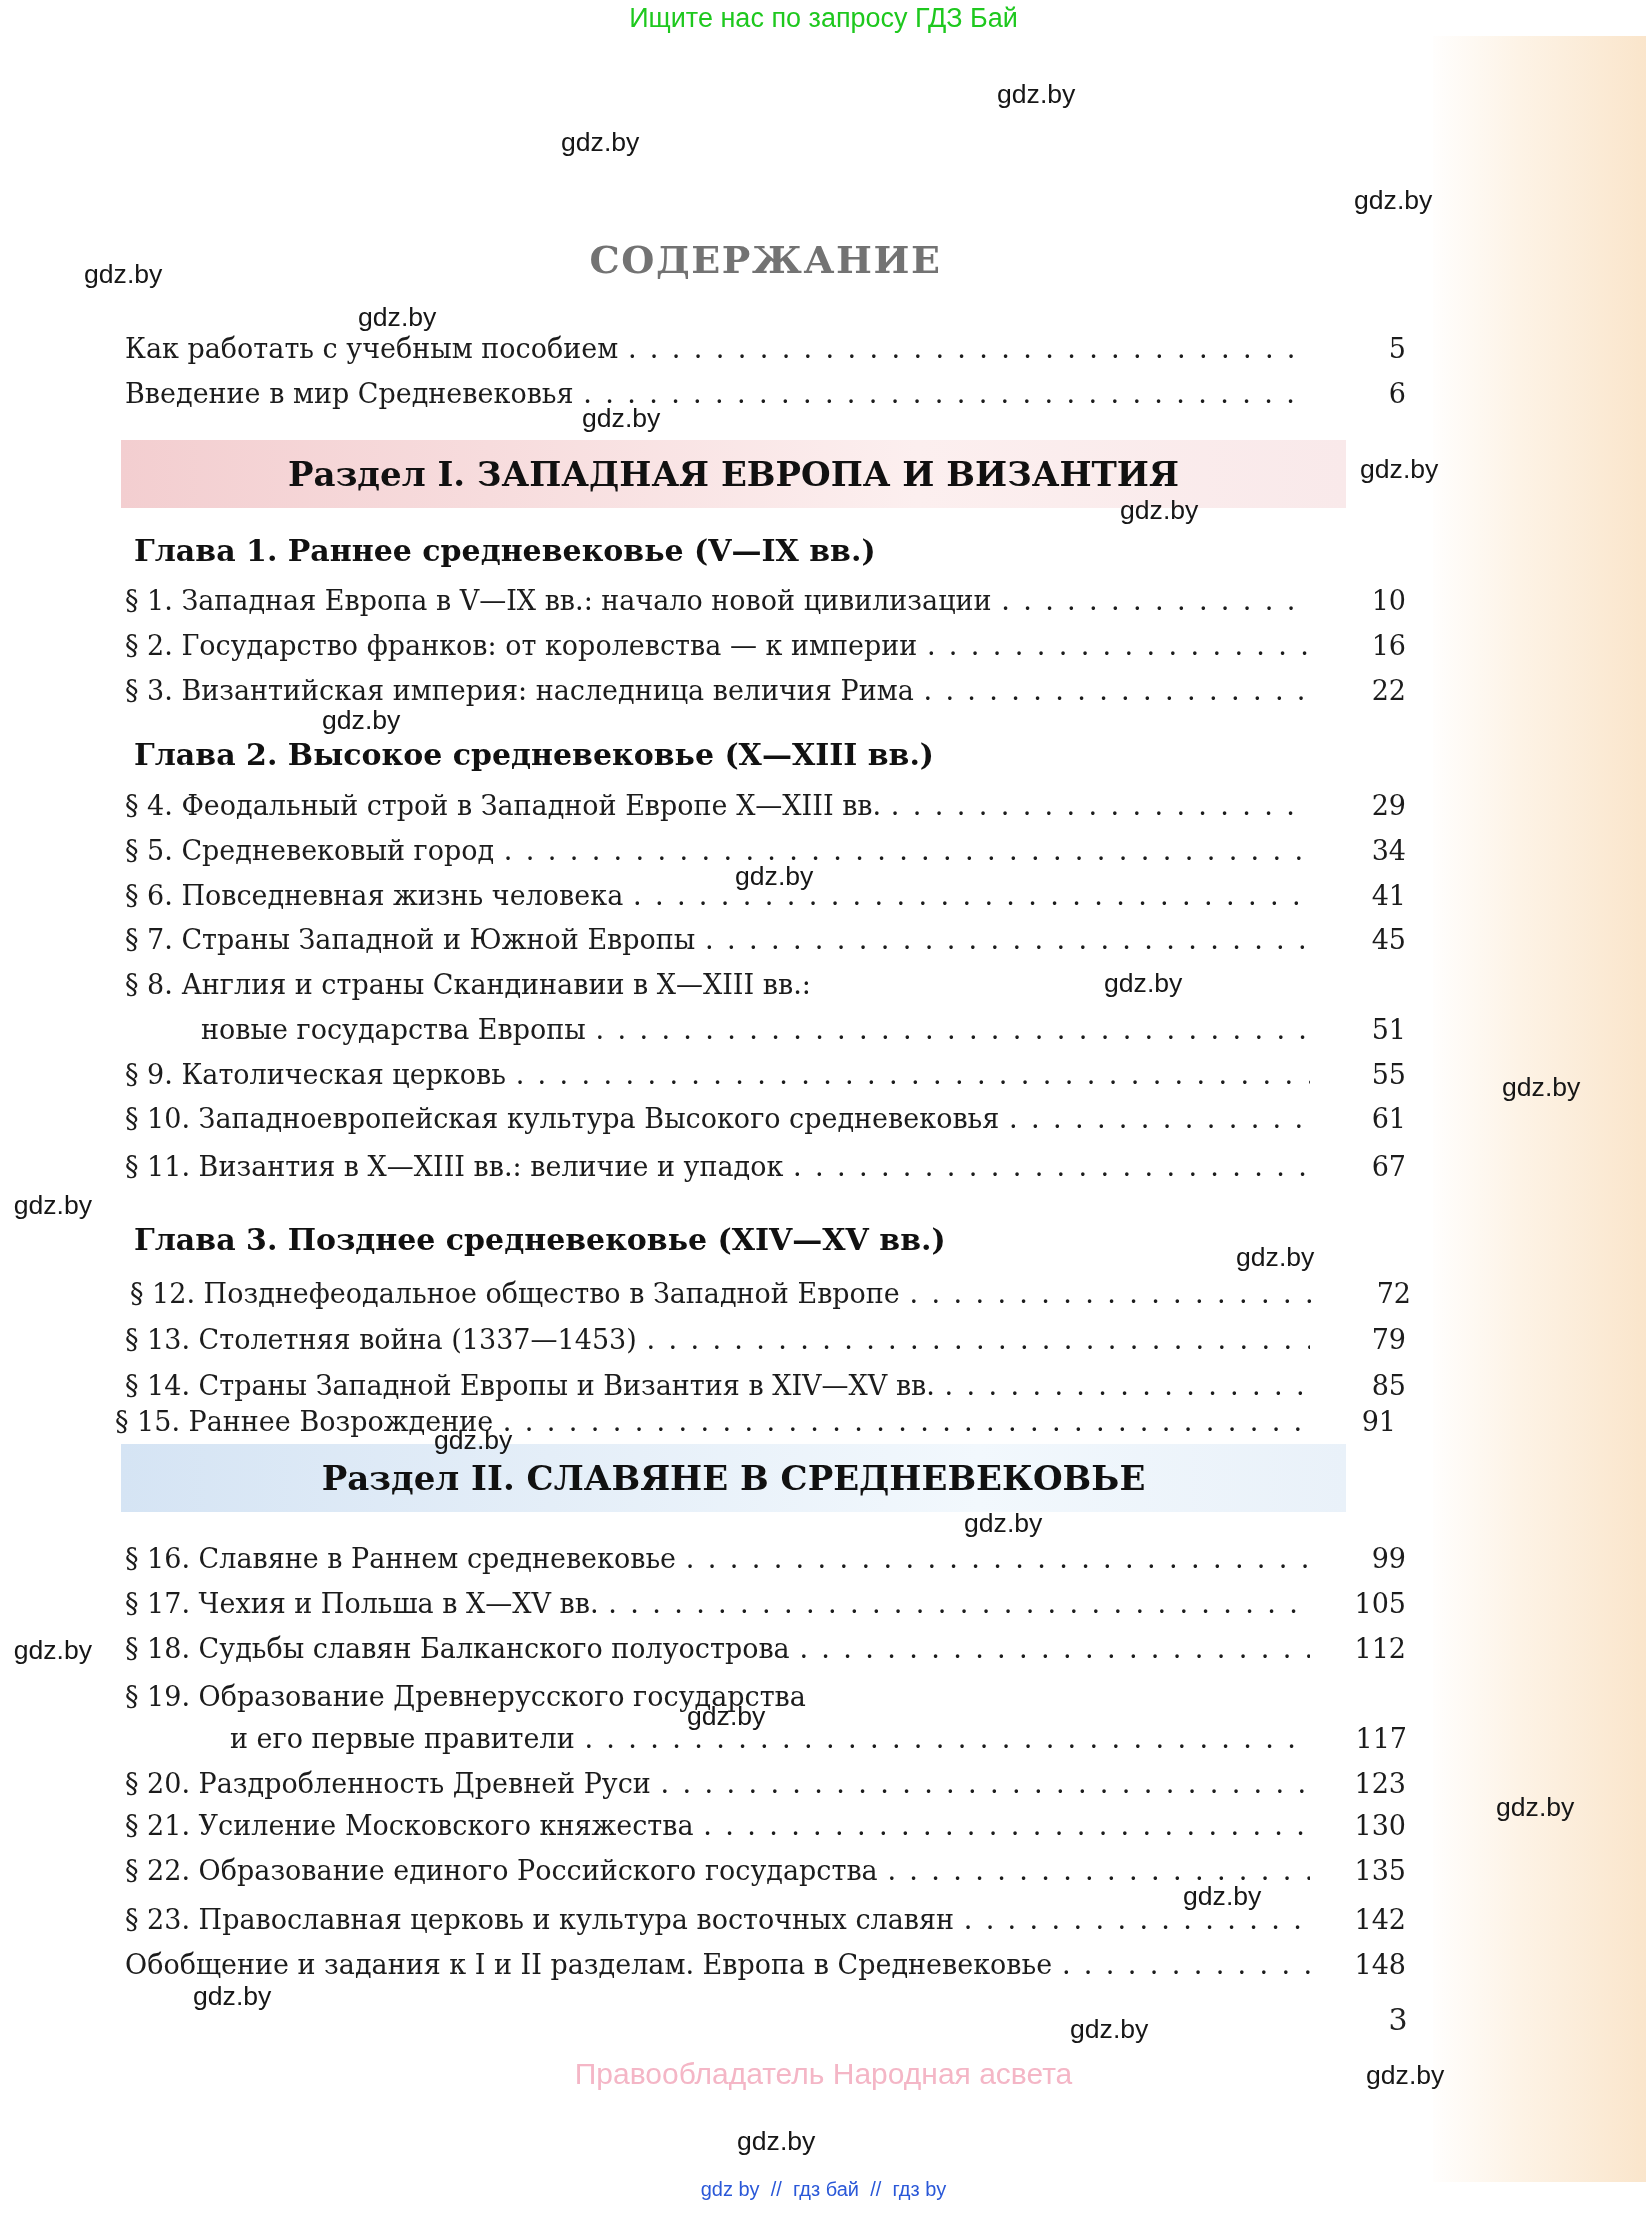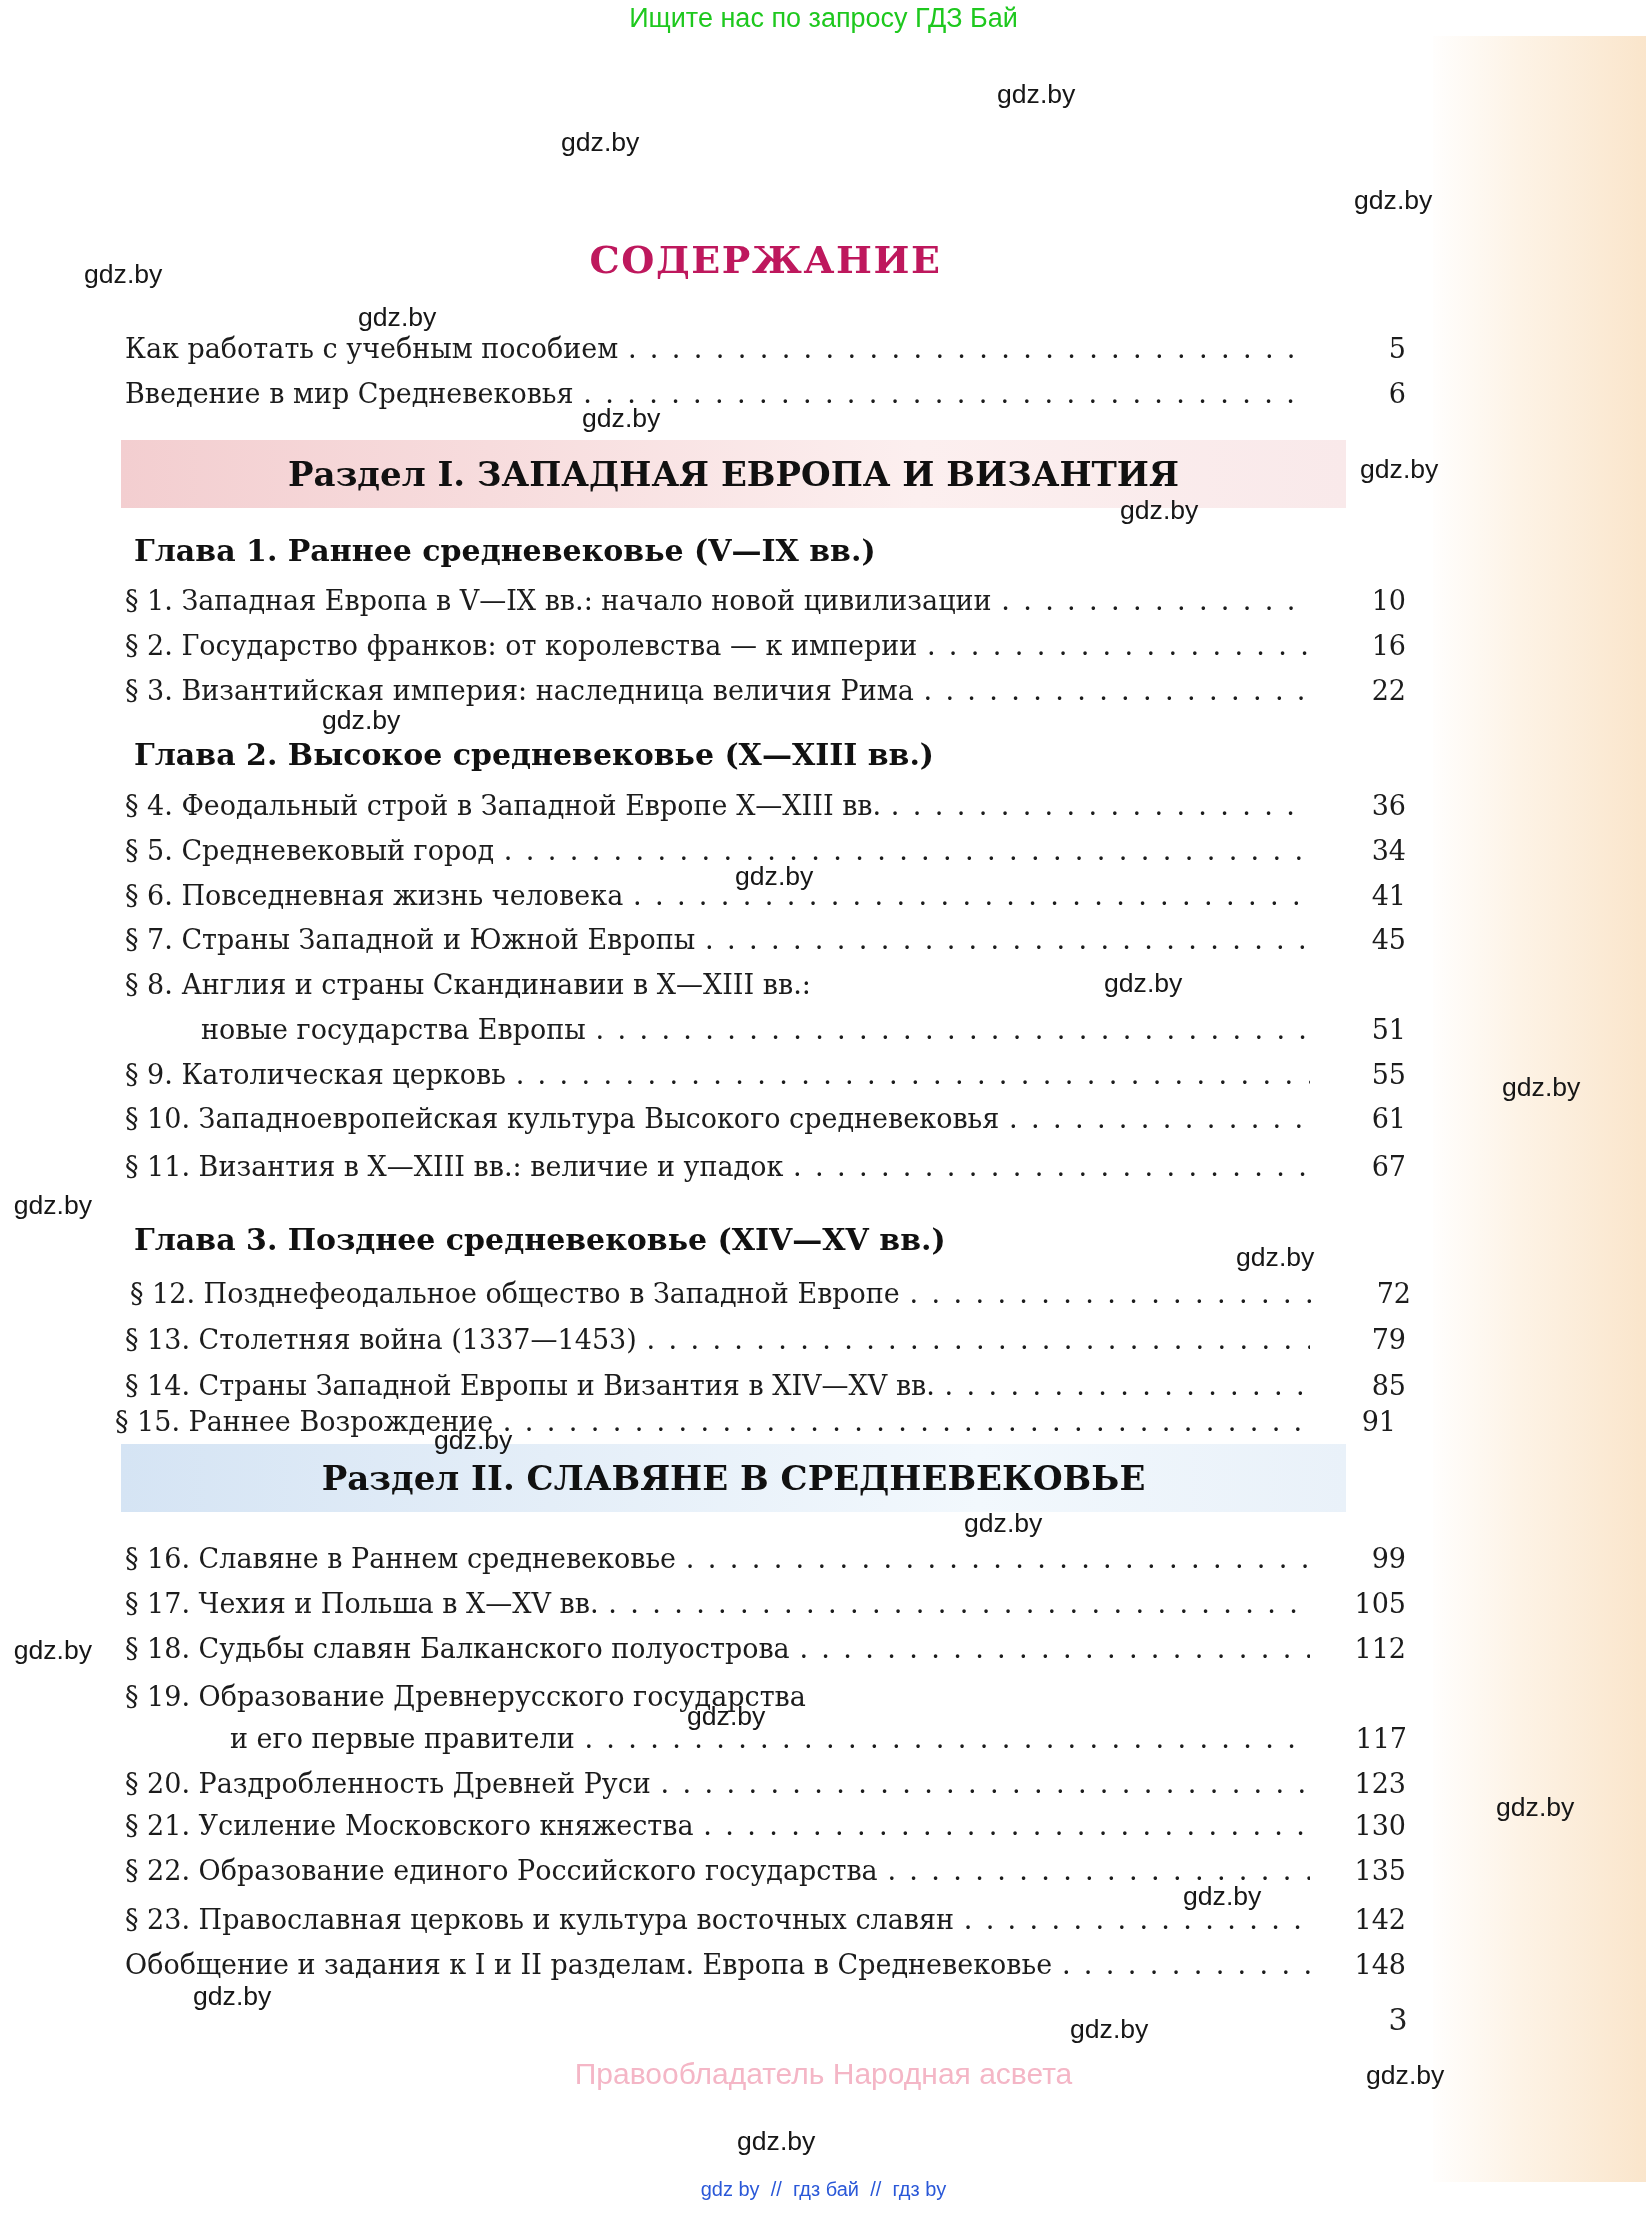--- a/index.html
+++ b/index.html
@@ -15,21 +15,21 @@
   .promo {
     position:absolute; top:3.2px; left:0; width:100%; text-align:center;
     font-family:"Liberation Sans", sans-serif; font-size:27px; color:#1ec81e;
   }
   .wm {
     position:absolute; font-family:"Liberation Sans", sans-serif;
     font-size:26.6px; line-height:1.05; color:#161616; white-space:nowrap;
   }
   .doc-title {
     position:absolute; top:237px; left:125px; width:1281px; text-align:center;
-    font-weight:bold; font-size:38px; letter-spacing:1.6px; color:#be185d;
+    font-weight:bold; font-size:38px; letter-spacing:1.6px; color:#737373;
   }
   .row {
     position:absolute; display:flex; align-items:baseline;
     font-size:27px; line-height:1.2; color:#1c1c1c; white-space:nowrap;
   }
   .row .label { flex:none; }
   .row .leader {
     flex:1 1 auto; overflow:hidden; margin:0 32px 0 9.7px; letter-spacing:2.4px;
   }
   .row .pagenum { flex:none; width:64px; text-align:right; }
@@ -100,21 +100,21 @@
       </div>
       <div class="row" style="top: 675px; left: 125px; width: 1281px;">
         <span class="label">§ 3. Византийская империя: наследница величия Рима</span>
         <span class="leader">. . . . . . . . . . . . . . . . . . . . . . . . . . . . . . . . . . . . . . . . . . . . . . . . . . . . . . . . . . . . . . . . . . . . . . </span>
         <span class="pagenum">22</span>
       </div>
       <div class="chapter" style="top: 738px;">Глава 2.  Высокое средневековье (X—XIII вв.)</div>
       <div class="row" style="top: 790px; left: 125px; width: 1281px;">
         <span class="label">§ 4. Феодальный строй в Западной Европе X—XIII вв.</span>
         <span class="leader">. . . . . . . . . . . . . . . . . . . . . . . . . . . . . . . . . . . . . . . . . . . . . . . . . . . . . . . . . . . . . . . . . . . . . . </span>
-        <span class="pagenum">36</span>
+        <span class="pagenum">29</span>
       </div>
       <div class="row" style="top: 835px; left: 125px; width: 1281px;">
         <span class="label">§ 5. Средневековый город</span>
         <span class="leader">. . . . . . . . . . . . . . . . . . . . . . . . . . . . . . . . . . . . . . . . . . . . . . . . . . . . . . . . . . . . . . . . . . . . . . </span>
         <span class="pagenum">34</span>
       </div>
       <div class="row" style="top: 880px; left: 125px; width: 1281px;">
         <span class="label">§ 6. Повседневная жизнь человека</span>
         <span class="leader">. . . . . . . . . . . . . . . . . . . . . . . . . . . . . . . . . . . . . . . . . . . . . . . . . . . . . . . . . . . . . . . . . . . . . . </span>
         <span class="pagenum">41</span>

